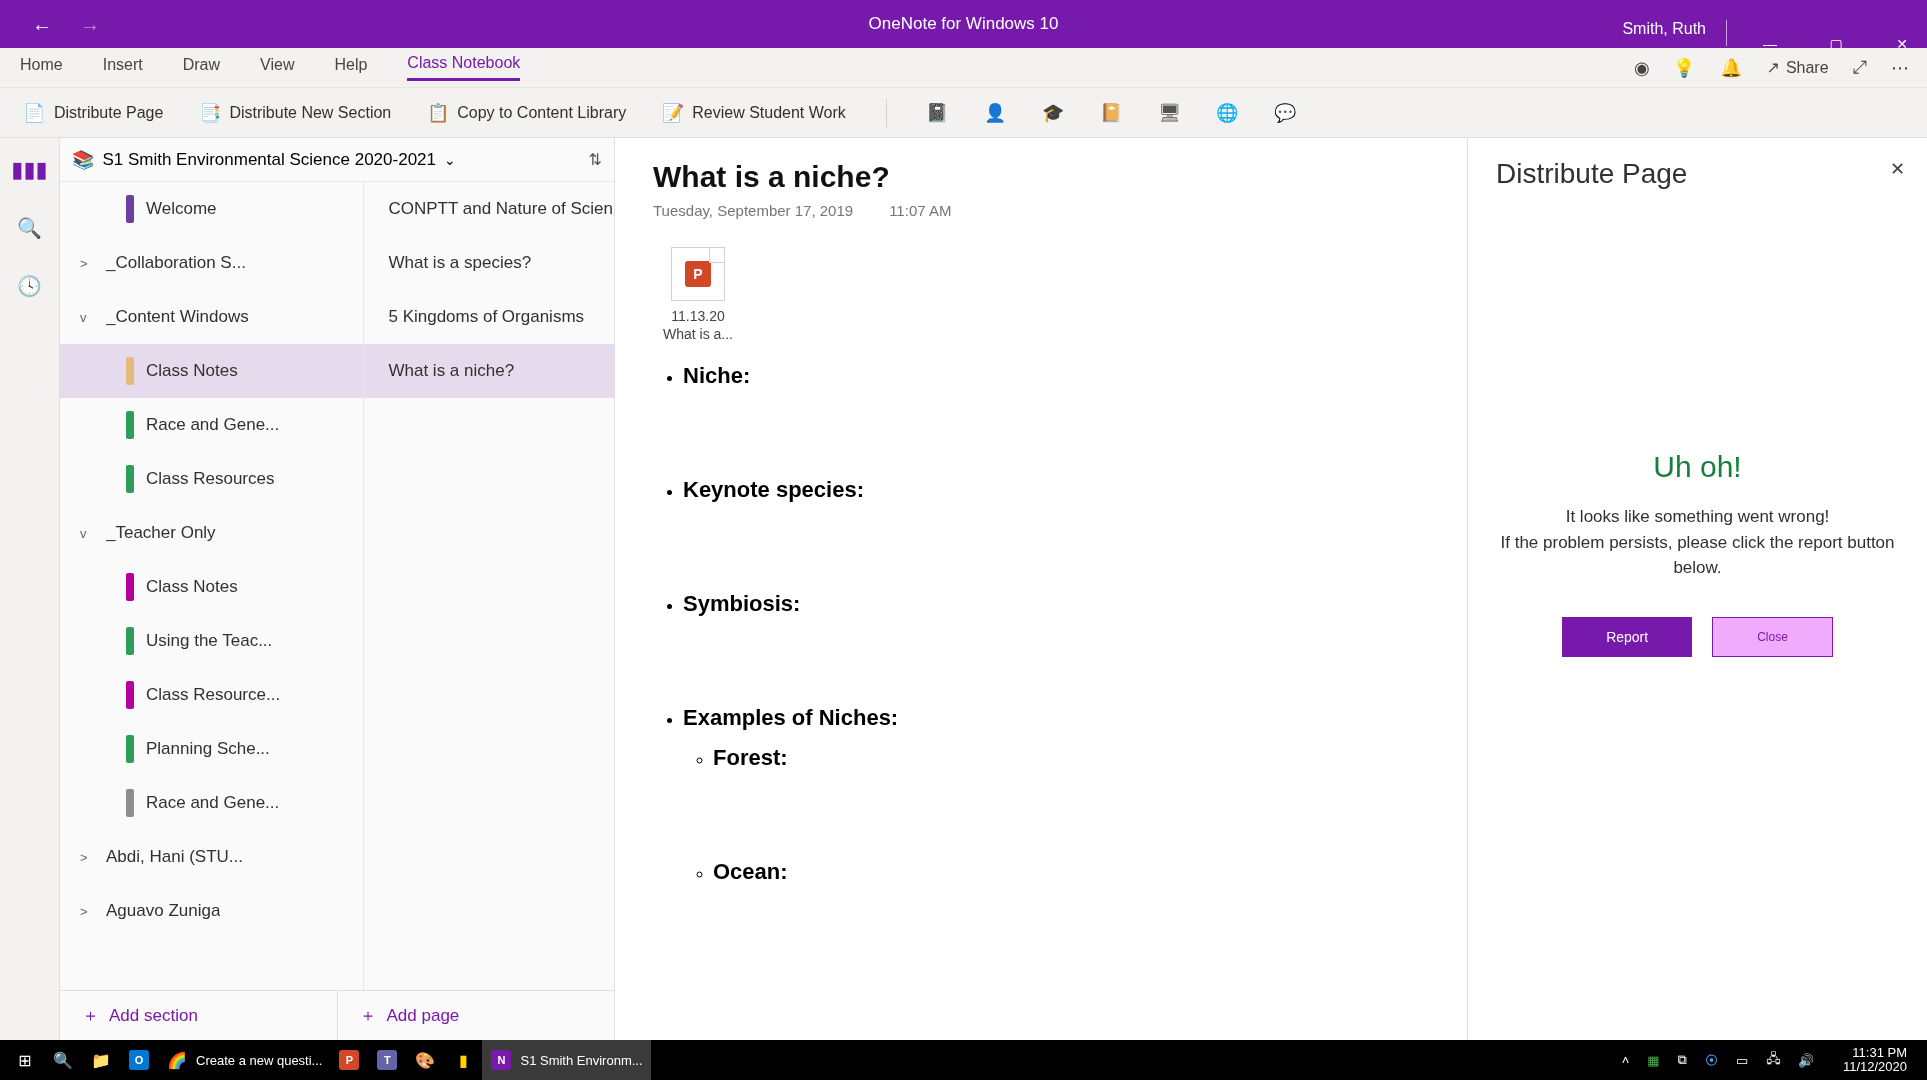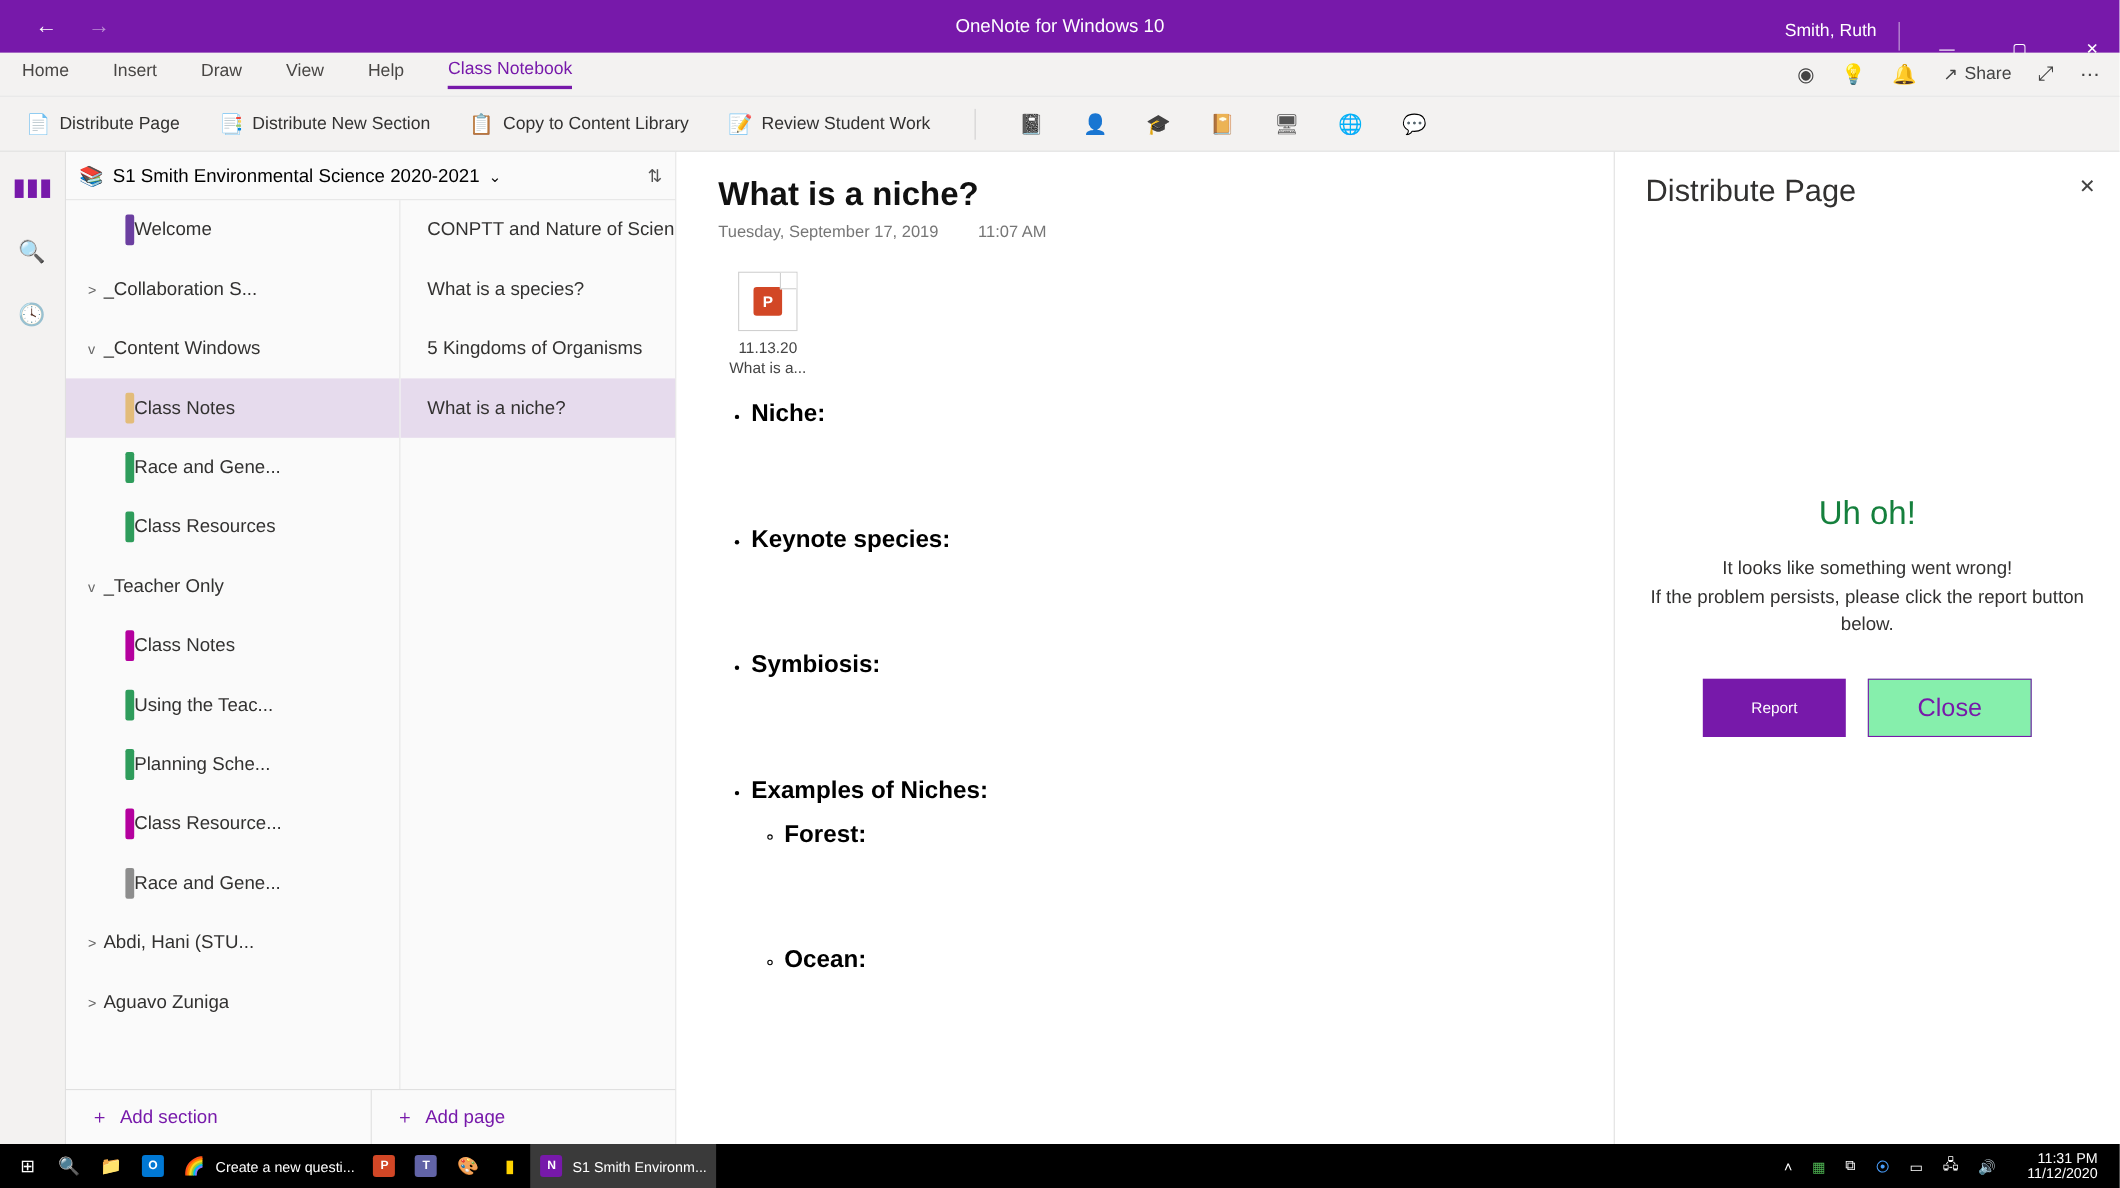--- a/index.html
+++ b/index.html
@@ -35,21 +35,21 @@
 .navpane { width: 555px; background: #fafafa; display: flex; flex-direction: column; border-right: 1px solid #e0e0e0; }
 .notebook-header { height: 44px; display: flex; align-items: center; padding: 0 12px; gap: 8px; font-size: 17px; cursor: pointer; border-bottom: 1px solid #e6e6e6; }
 .notebook-header .books-icon { color: #7719aa; font-size: 18px; }
 .notebook-header .caret { font-size: 14px; }
 .notebook-header .sort-icon { margin-left: auto; color: #555; font-size: 16px; }
 
 .two-col { flex: 1; display: flex; }
 .sections-col { width: 305px; border-right: 1px solid #e6e6e6; overflow-y: auto; }
 .pages-col { width: 250px; overflow-y: auto; }
 
-.section-row { height: 54px; display: flex; align-items: center; padding-left: 20px; cursor: pointer; font-size: 17px; color:#323130; }
+.section-row { height: 54px; display: flex; align-items: center; padding-left: 20px; gap: 12px; cursor: pointer; font-size: 17px; color:#323130; }
 .section-row.indent { padding-left: 40px; }
 .section-row .chev { width: 14px; font-size: 13px; color: #666; }
 .section-row .color-tab { width: 8px; height: 28px; border-radius: 2px; }
 .section-row .nm { white-space: nowrap; overflow: hidden; text-overflow: ellipsis; max-width: 200px; }
 .section-row.selected { background: #e6dbed; }
 .section-row.group { font-weight: 400; }
 
 .page-row { height: 54px; display: flex; align-items: center; padding-left: 24px; font-size: 17px; cursor: pointer; color:#323130; white-space:nowrap; overflow:hidden; text-overflow:ellipsis;}
 .page-row.selected { background: #e6dbed; }
 
@@ -73,21 +73,21 @@
 .content-body .gap { height: 60px; list-style:none; }
 
 .right-pane { width: 460px; border-left: 1px solid #e0e0e0; background: #fff; position: relative; padding: 20px 28px; }
 .right-pane .rp-title { font-size: 28px; color: #323130; font-weight: 400; }
 .right-pane .rp-close { position: absolute; top: 20px; right: 22px; font-size: 18px; cursor: pointer; color:#444; }
 .error-box { margin-top: 260px; text-align: center; }
 .error-box .eh { font-size: 30px; color: #15803d; margin-bottom: 20px; }
 .error-box .emsg { font-size: 17px; color: #323130; line-height: 1.5; }
 .error-buttons { margin-top: 36px; display: flex; justify-content: center; gap: 20px; }
 .btn-primary { background: #7719aa; color: #fff; border: none; padding: 12px 44px; font-size: 14px; cursor: pointer; }
-.btn-secondary { background: #86efac; color: #7719aa; border: 1px solid #7719aa; padding: 12px 44px; font-size: 23px; cursor: pointer; }
+.btn-secondary { background: #f0abfc; color: #7719aa; border: 1px solid #7719aa; padding: 12px 44px; font-size: 12px; cursor: pointer; }
 
 .taskbar { position: absolute; left: 0; right: 0; bottom: 0; height: 40px; background: #000; display: flex; align-items: center; color: #fff; font-size: 13px; padding: 0 6px; }
 .taskbar .titem { height: 40px; display: flex; align-items: center; gap: 8px; padding: 0 8px; cursor: pointer; }
 .taskbar .titem.active { background: #3a3a3a; }
 .taskbar .ticon { width: 22px; height: 22px; display: flex; align-items: center; justify-content: center; font-size: 16px; }
 .taskbar .spacer { flex: 1; }
 .taskbar .tray { display: flex; align-items: center; gap: 18px; padding-right: 4px; }
 .taskbar .clock { text-align: right; line-height: 1.1; padding: 0 10px; }
 .sq { width:20px; height:20px; display:inline-flex; align-items:center; justify-content:center; border-radius:3px; font-size:11px; font-weight:700; }
 </style>
@@ -207,27 +207,27 @@
             <span class="color-tab" style="background: rgb(180, 0, 158);"></span>
             <span class="nm">Class Notes</span>
           </div>
           <div class="section-row indent">
             <span class="chev"></span>
             <span class="color-tab" style="background: rgb(46, 156, 91);"></span>
             <span class="nm">Using the Teac...</span>
           </div>
           <div class="section-row indent">
             <span class="chev"></span>
+            <span class="color-tab" style="background: rgb(180, 0, 158);"></span>
+            <span class="nm">Class Resource...</span>
+          </div>
+          <div class="section-row indent">
+            <span class="chev"></span>
             <span class="color-tab" style="background: rgb(46, 156, 91);"></span>
             <span class="nm">Planning Sche...</span>
-          </div>
-          <div class="section-row indent">
-            <span class="chev"></span>
-            <span class="color-tab" style="background: rgb(180, 0, 158);"></span>
-            <span class="nm">Class Resource...</span>
           </div>
           <div class="section-row indent">
             <span class="chev"></span>
             <span class="color-tab" style="background: rgb(141, 141, 141);"></span>
             <span class="nm">Race and Gene...</span>
           </div>
           <div class="section-row group">
             <span class="chev">&gt;</span>
             <span class="nm">Abdi, Hani  (STU...</span>
           </div>

